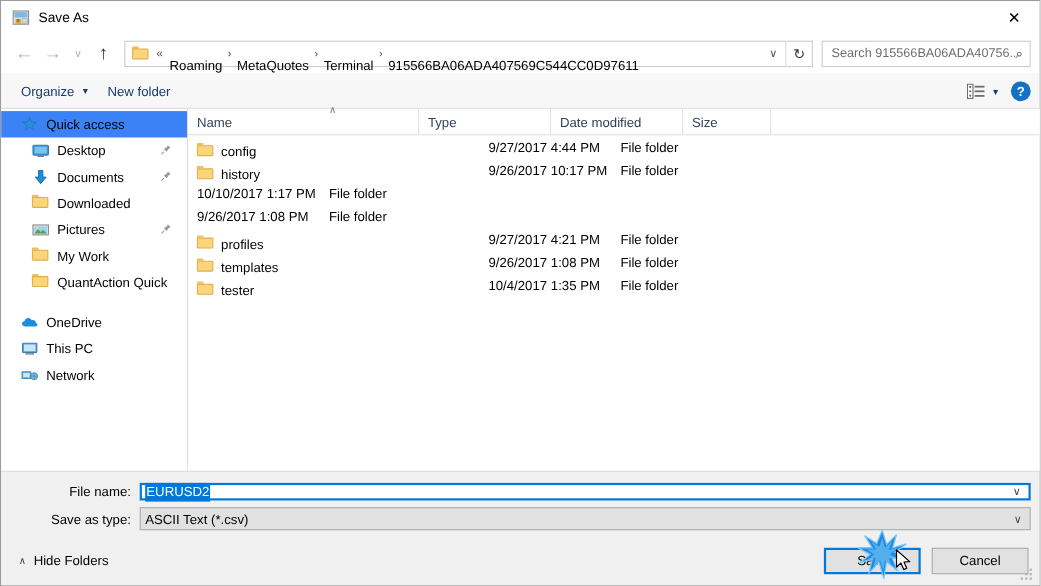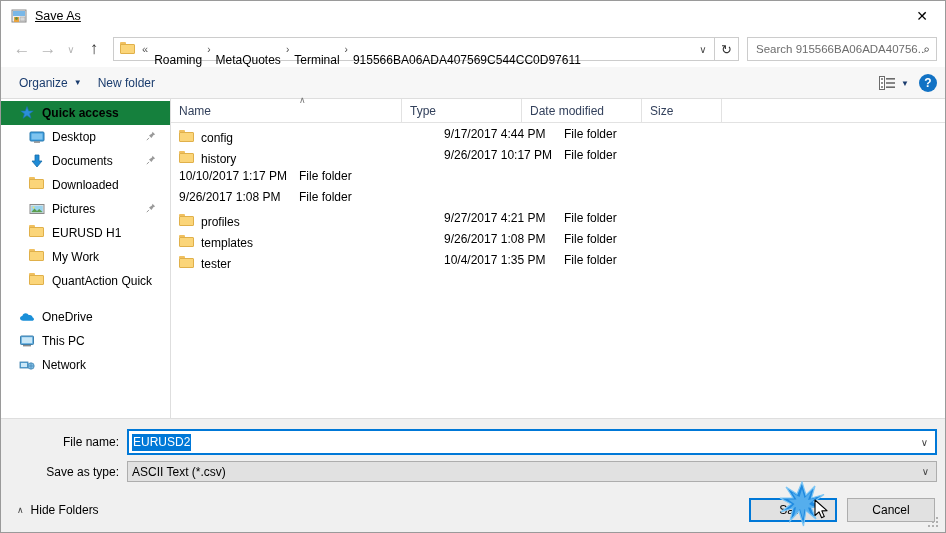--- a/index.html
+++ b/index.html
@@ -32,21 +32,20 @@
   }
   #title-icon {
     width: 16px; height: 16px;
     margin-left: 10px; margin-right: 8px;
     position: relative;
     flex: 0 0 16px;
   }
   #title-text {
     font-size: 12.5px;
     color: #000;
-    text-decoration: underline;
   }
   #close-btn {
     position: absolute;
     right: 0; top: 0;
     width: 46px; height: 30px;
     display: flex; align-items: center; justify-content: center;
     font-size: 14px;
     color: #000;
     cursor: default;
   }
@@ -184,21 +183,21 @@
   }
   .side-item {
     height: 24px;
     display: flex;
     align-items: center;
     padding-left: 18px;
     font-size: 12px;
     color: #000;
     position: relative;
   }
-  .side-item.selected { background: #15803d; font-weight: bold; }
+  .side-item.selected { background: #3b82f6; }
   .side-ico {
     width: 16px; height: 16px;
     margin-right: 7px;
     flex: 0 0 16px;
     position: relative;
   }
   .side-label { white-space: nowrap; }
   .pin {
     position: absolute; right: 14px;
     color: #9a9a9a; font-size: 10px;
@@ -288,21 +287,21 @@
   .form-label {
     width: 126px;
     flex: 0 0 126px;
     text-align: right;
     padding-right: 8px;
     font-size: 12px;
     color: #000;
   }
   #filename-box {
     flex: 1 1 auto;
-    height: 26px;
+    height: 16px;
     background: #fff;
     border: 2px solid #0078d7;
     display: flex;
     align-items: center;
     padding: 0 2px 0 3px;
   }
   #filename-value {
     background: #0078d7;
     color: #fff;
     font-size: 12px;
@@ -525,29 +524,20 @@
         </span>
         <span class="side-label">Pictures</span>
         <span class="pin">
           <svg width="10" height="10" viewBox="0 0 10 10">
               <path d="M6.5 0.8 L9.2 3.5 L7.6 4 L5.4 7 L3 4.6 L6 2.4 Z" fill="#9a9a9a"></path>
               <path d="M3 6.9 L0.8 9.2" stroke="#9a9a9a" stroke-width="1"></path>
             </svg>
         </span>
       </div>
 
-      <div class="side-item side-indent">
-        <span class="side-ico">
-          <div class="folder">
-              <div class="tab"></div>
-              <div class="body"></div>
-            </div>
-        </span>
-        <span class="side-label">EURUSD H1</span>
-      </div>
 
       <div class="side-item side-indent">
         <span class="side-ico">
           <div class="folder">
               <div class="tab"></div>
               <div class="body"></div>
             </div>
         </span>
         <span class="side-label">My Work</span>
       </div>
@@ -592,39 +582,39 @@
             <circle cx="12" cy="9" r="3.2" fill="#7fbde6" stroke="#3d7fac" stroke-width="0.7"></circle>
             <path d="M9 9 L15 9 M12 5.9 L12 12.1" stroke="#3d7fac" stroke-width="0.6"></path>
           </svg>
         </span>
         <span class="side-label">Network</span>
       </div>
     </div>
 
     <div id="filelist">
       <div id="colheaders">
-        <div class="colhead" style="width:231px">Name</div>
+        <div class="colhead" style="width:210px">Name</div>
         <div class="colhead" style="width:120px">Type</div>
         <div class="colhead" style="width:120px">Date modified</div>
         <div class="colhead" style="width:80px">Size</div>
         <div id="sort-indicator">∧</div>
       </div>
       <div id="rows">
 
         <div class="frow">
           <div class="cell-name" style="width:265px">
             <span class="side-ico" style="margin:0;width:15px;flex:0 0 15px">
                 <div class="folder">
                   <div class="tab"></div>
                   <div class="body"></div>
                 </div>
               </span>
             <span>config</span>
           </div>
-          <div class="cell-date" style="width:120px">9/17/2017 4:44 PM</div>
+          <div class="cell-date" style="width:120px">9/27/2017 4:44 PM</div>
           <div class="cell-type" style="width:120px">File folder</div>
           <div class="cell-size" style="width:80px"></div>
         </div>
 
         <div class="frow">
           <div class="cell-name" style="width:265px">
             <span class="side-ico" style="margin:0;width:15px;flex:0 0 15px">
                 <div class="folder">
                   <div class="tab"></div>
                   <div class="body"></div>

